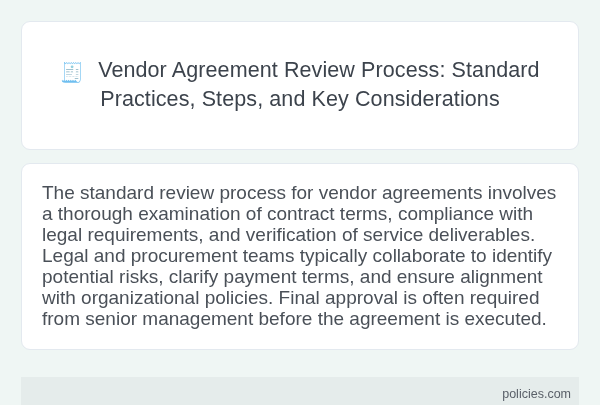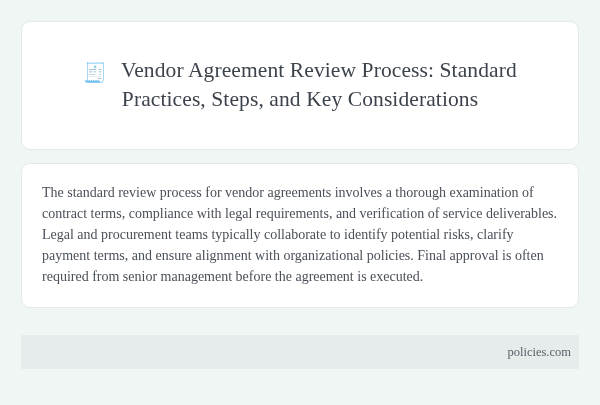--- a/index.html
+++ b/index.html
@@ -12,21 +12,20 @@
     background: #eff6f4;
     font-family: "Liberation Sans", sans-serif;
     overflow: hidden;
   }
   .page {
     position: relative;
     width: 600px;
     height: 405px;
     box-sizing: border-box;
     padding: 21px;
-    font-family: Liberation Serif, serif;
   }
   .card {
     background: #ffffff;
     border: 1px solid #e3e9ef;
     border-radius: 9px;
     box-sizing: border-box;
     width: 558px;
   }
   .title-card {
     padding: 16px 24px 18px 24px;
@@ -48,21 +47,21 @@
     line-height: 1;
     vertical-align: -2px;
     margin-right: 14px;
     color: #c9bfe0;
   }
   .body-card {
     margin-top: 13px;
     padding: 18px 20px 20px 20px;
   }
   .body-text {
-    font-size: 14px;
+    font-size: 19px;
     line-height: 21px;
     color: #4a5058;
     margin: 0;
     text-align: left;
   }
   .footer-bar {
     margin-top: 27px;
     height: 34px;
     background: #e5eceb;
     display: flex;

